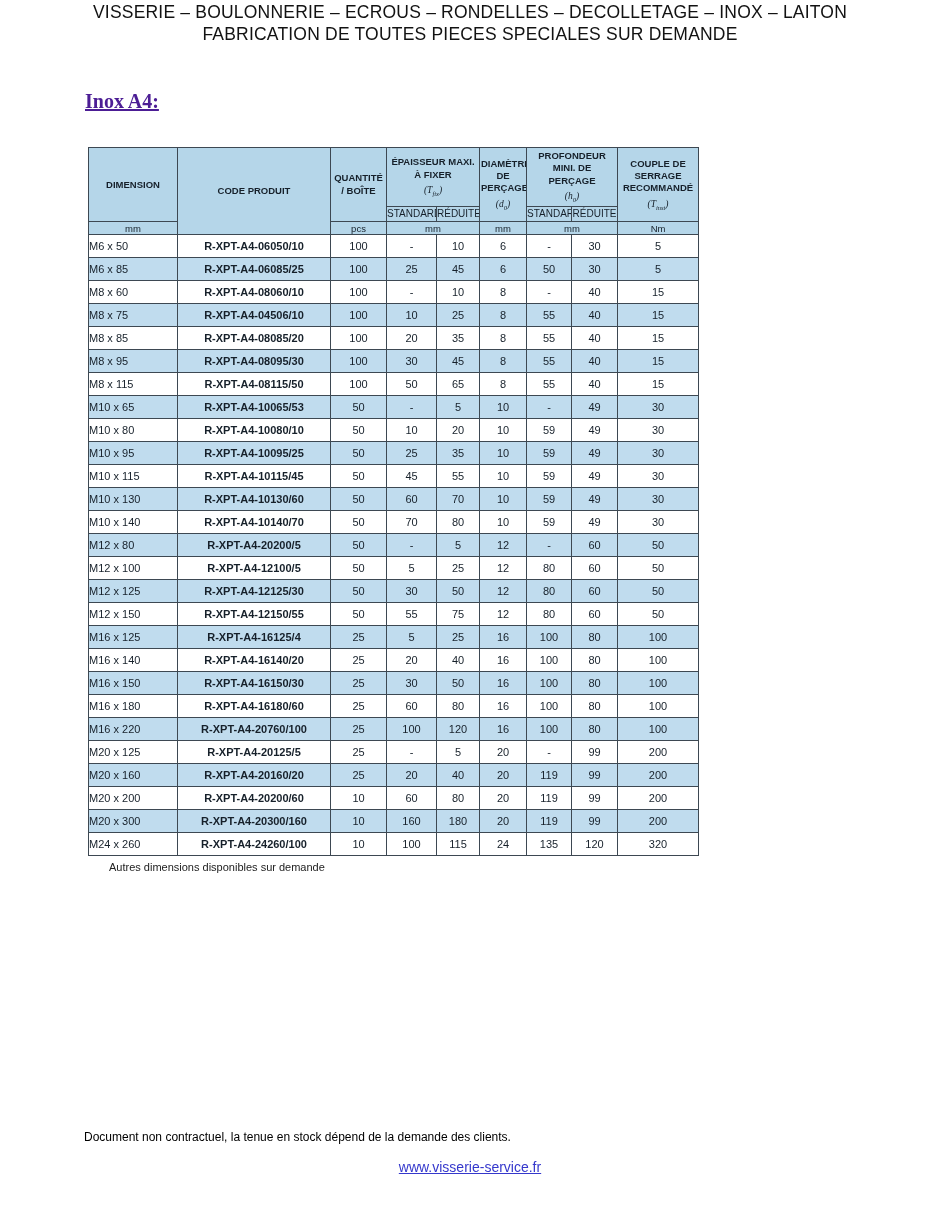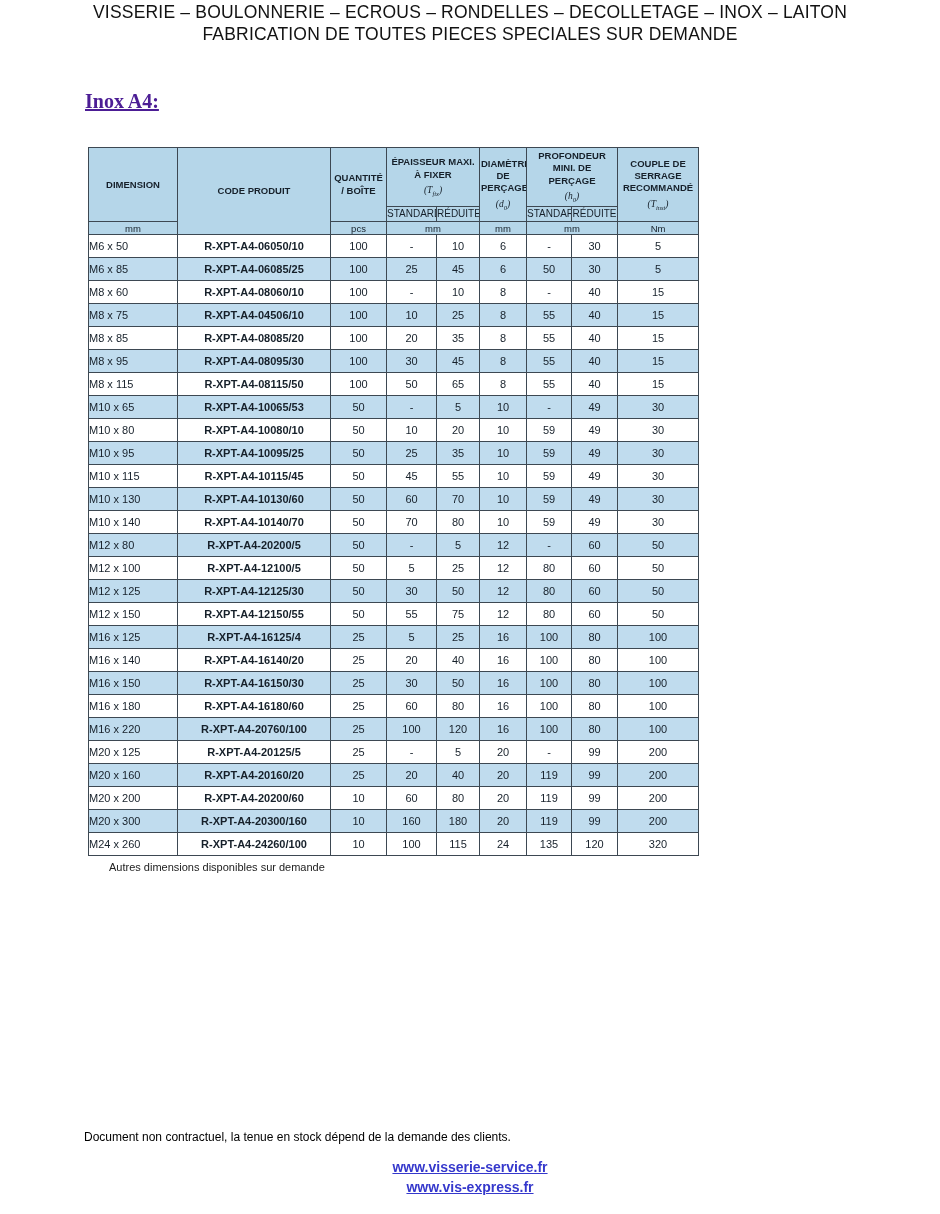--- a/index.html
+++ b/index.html
@@ -50,21 +50,21 @@
   }
   .footer-note {
     position:absolute; top:1098px; left:84px;
     font-family:Liberation Sans, sans-serif; font-size:12px; color:#000;margin-top:32px;
   }
   .links {
     position:absolute; top:1157px; left:0; width:100%;
     text-align:center; line-height:1.45;
   }
   .links a {
-    display:block; color:#3538cc; font-weight:bold; font-size:14px;
+    display:block; color:#3538cc; font-weight:normal; font-size:14px;
     text-decoration:underline; cursor:pointer;
   }
 </style>
 </head>
 <body>
 
 <div class="page">
 
   <div class="doc-header">
     <div>VISSERIE – BOULONNERIE – ECROUS – RONDELLES – DECOLLETAGE – INOX – LAITON</div>
@@ -422,16 +422,15 @@
         </tr>
       </tbody>
   </table>
 
   <div class="note">Autres dimensions disponibles sur demande</div>
 
   <p class="footer-note">Document non contractuel, la tenue en stock dépend de la demande des clients.</p>
 
   <div class="links">
     <a>www.visserie-service.fr</a>
-    <a>www.vis-express.fr</a>
   </div>
 
 </div>
 
 </body></html>

